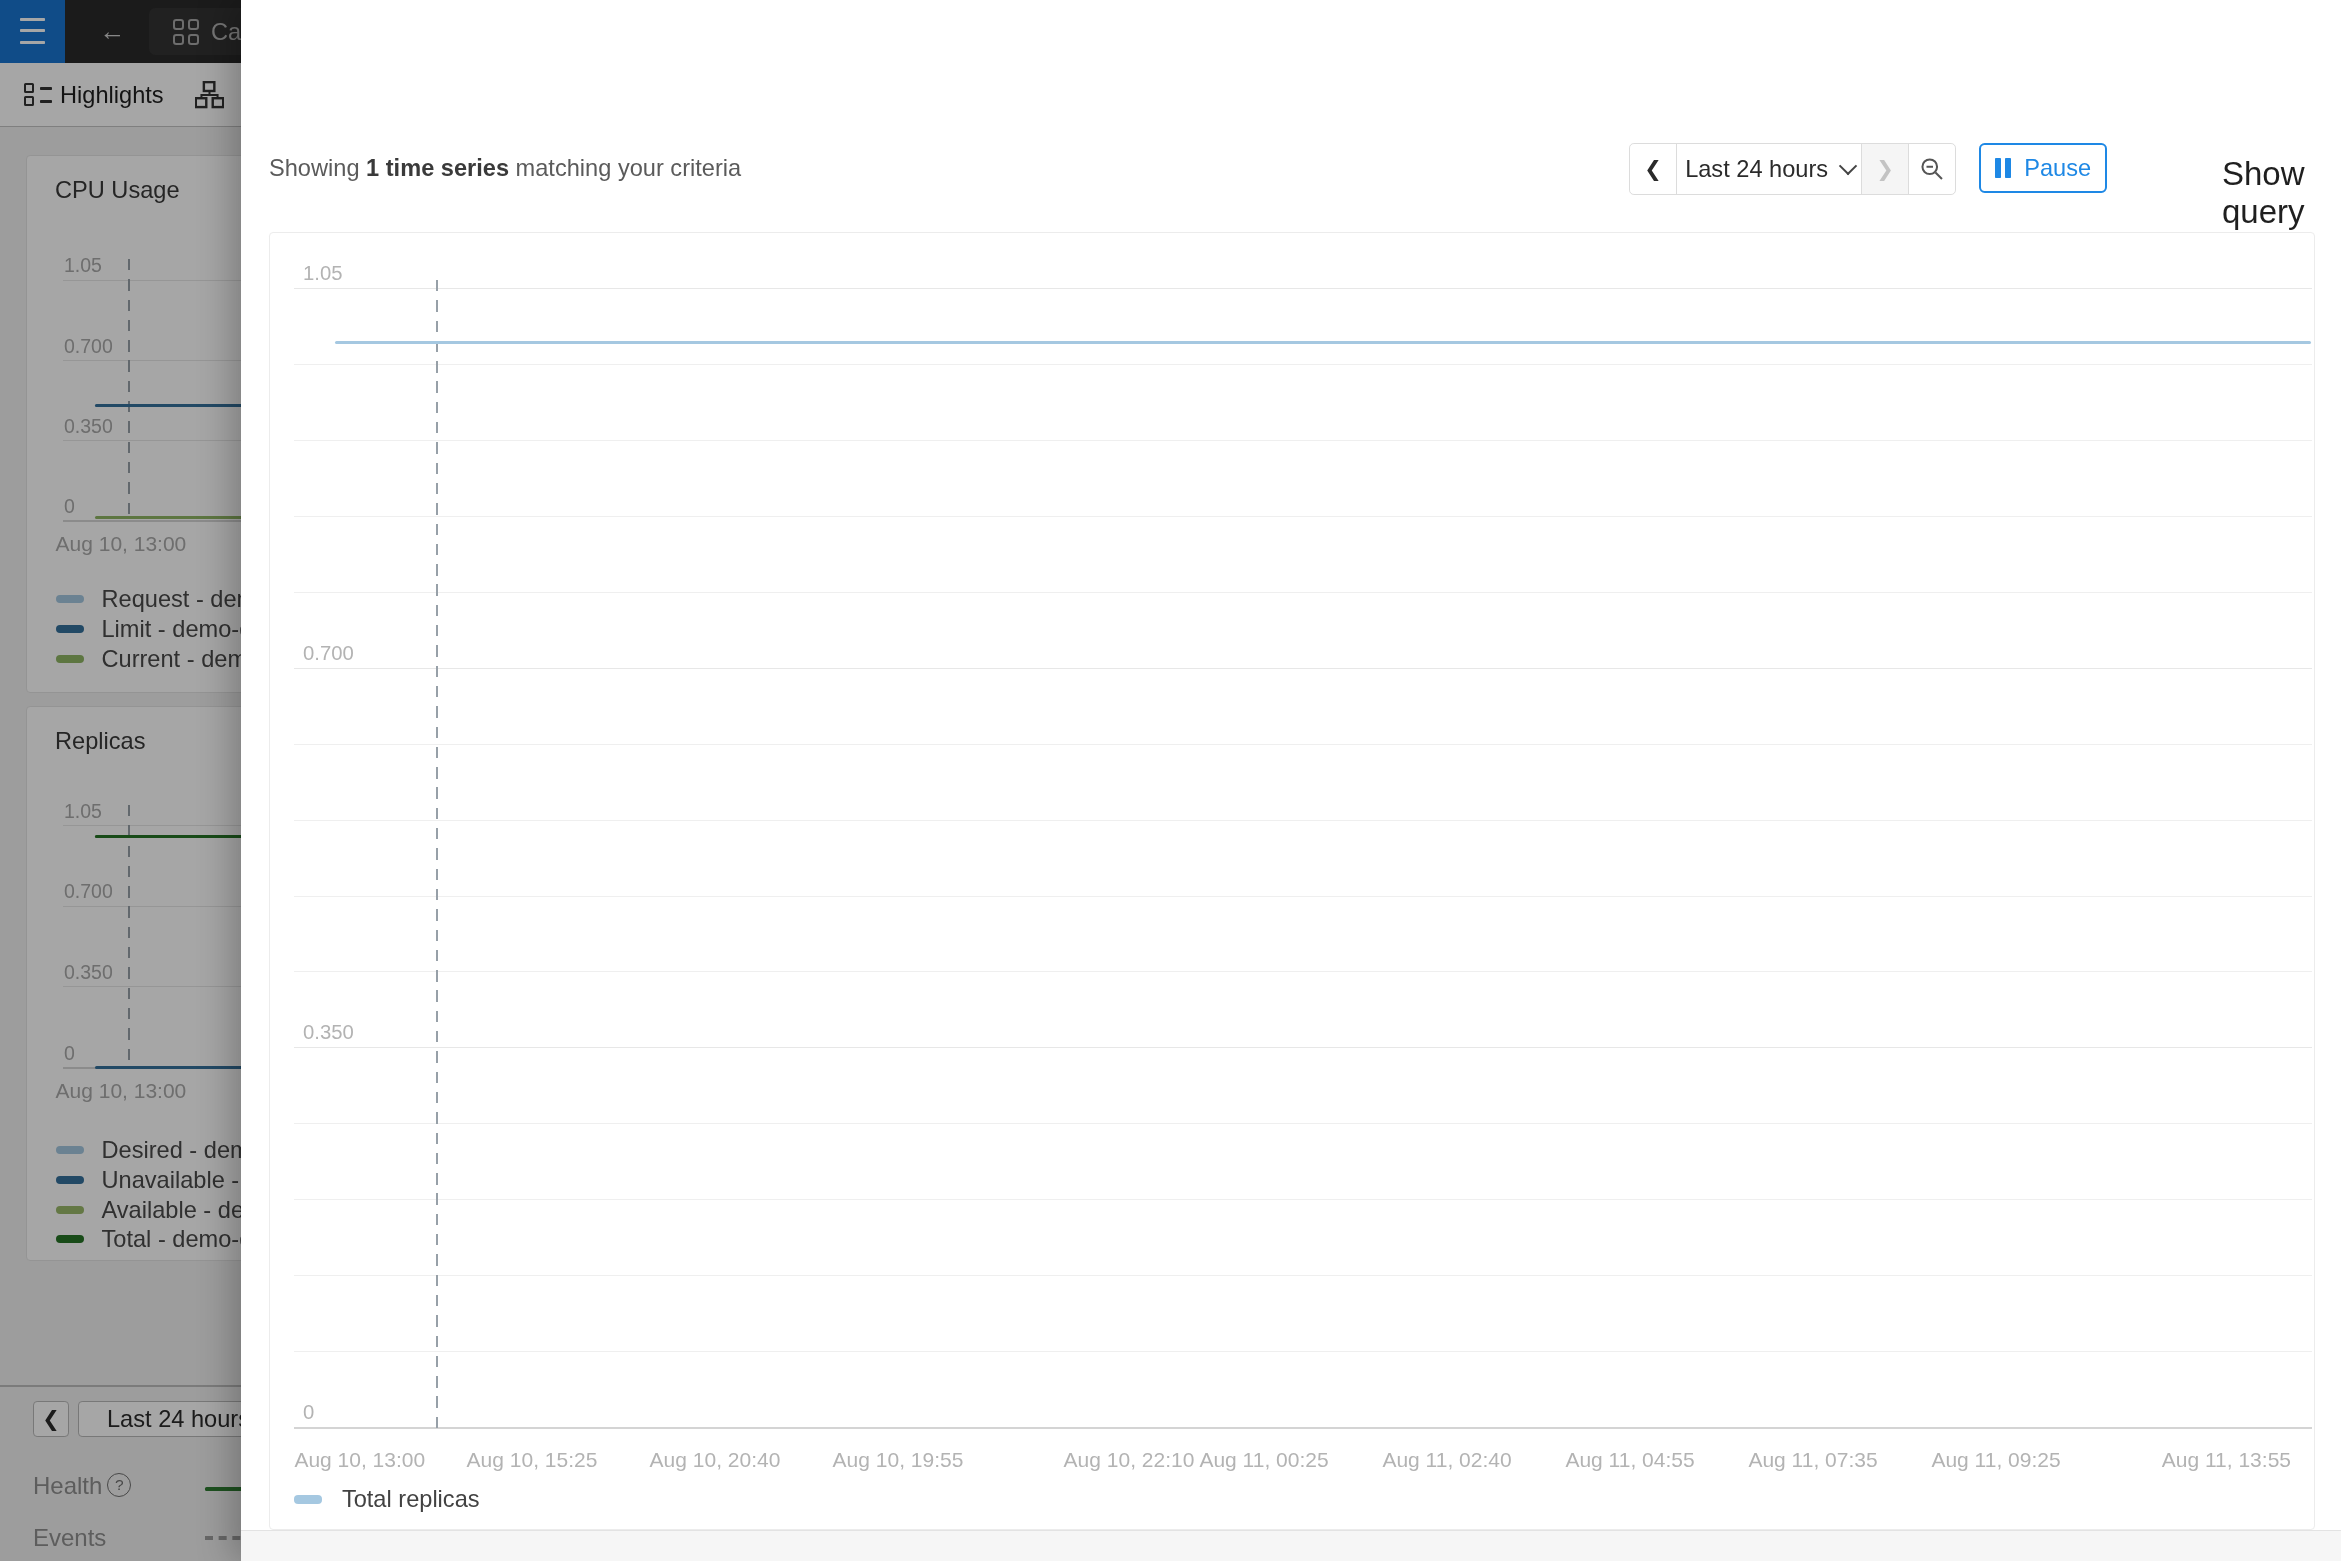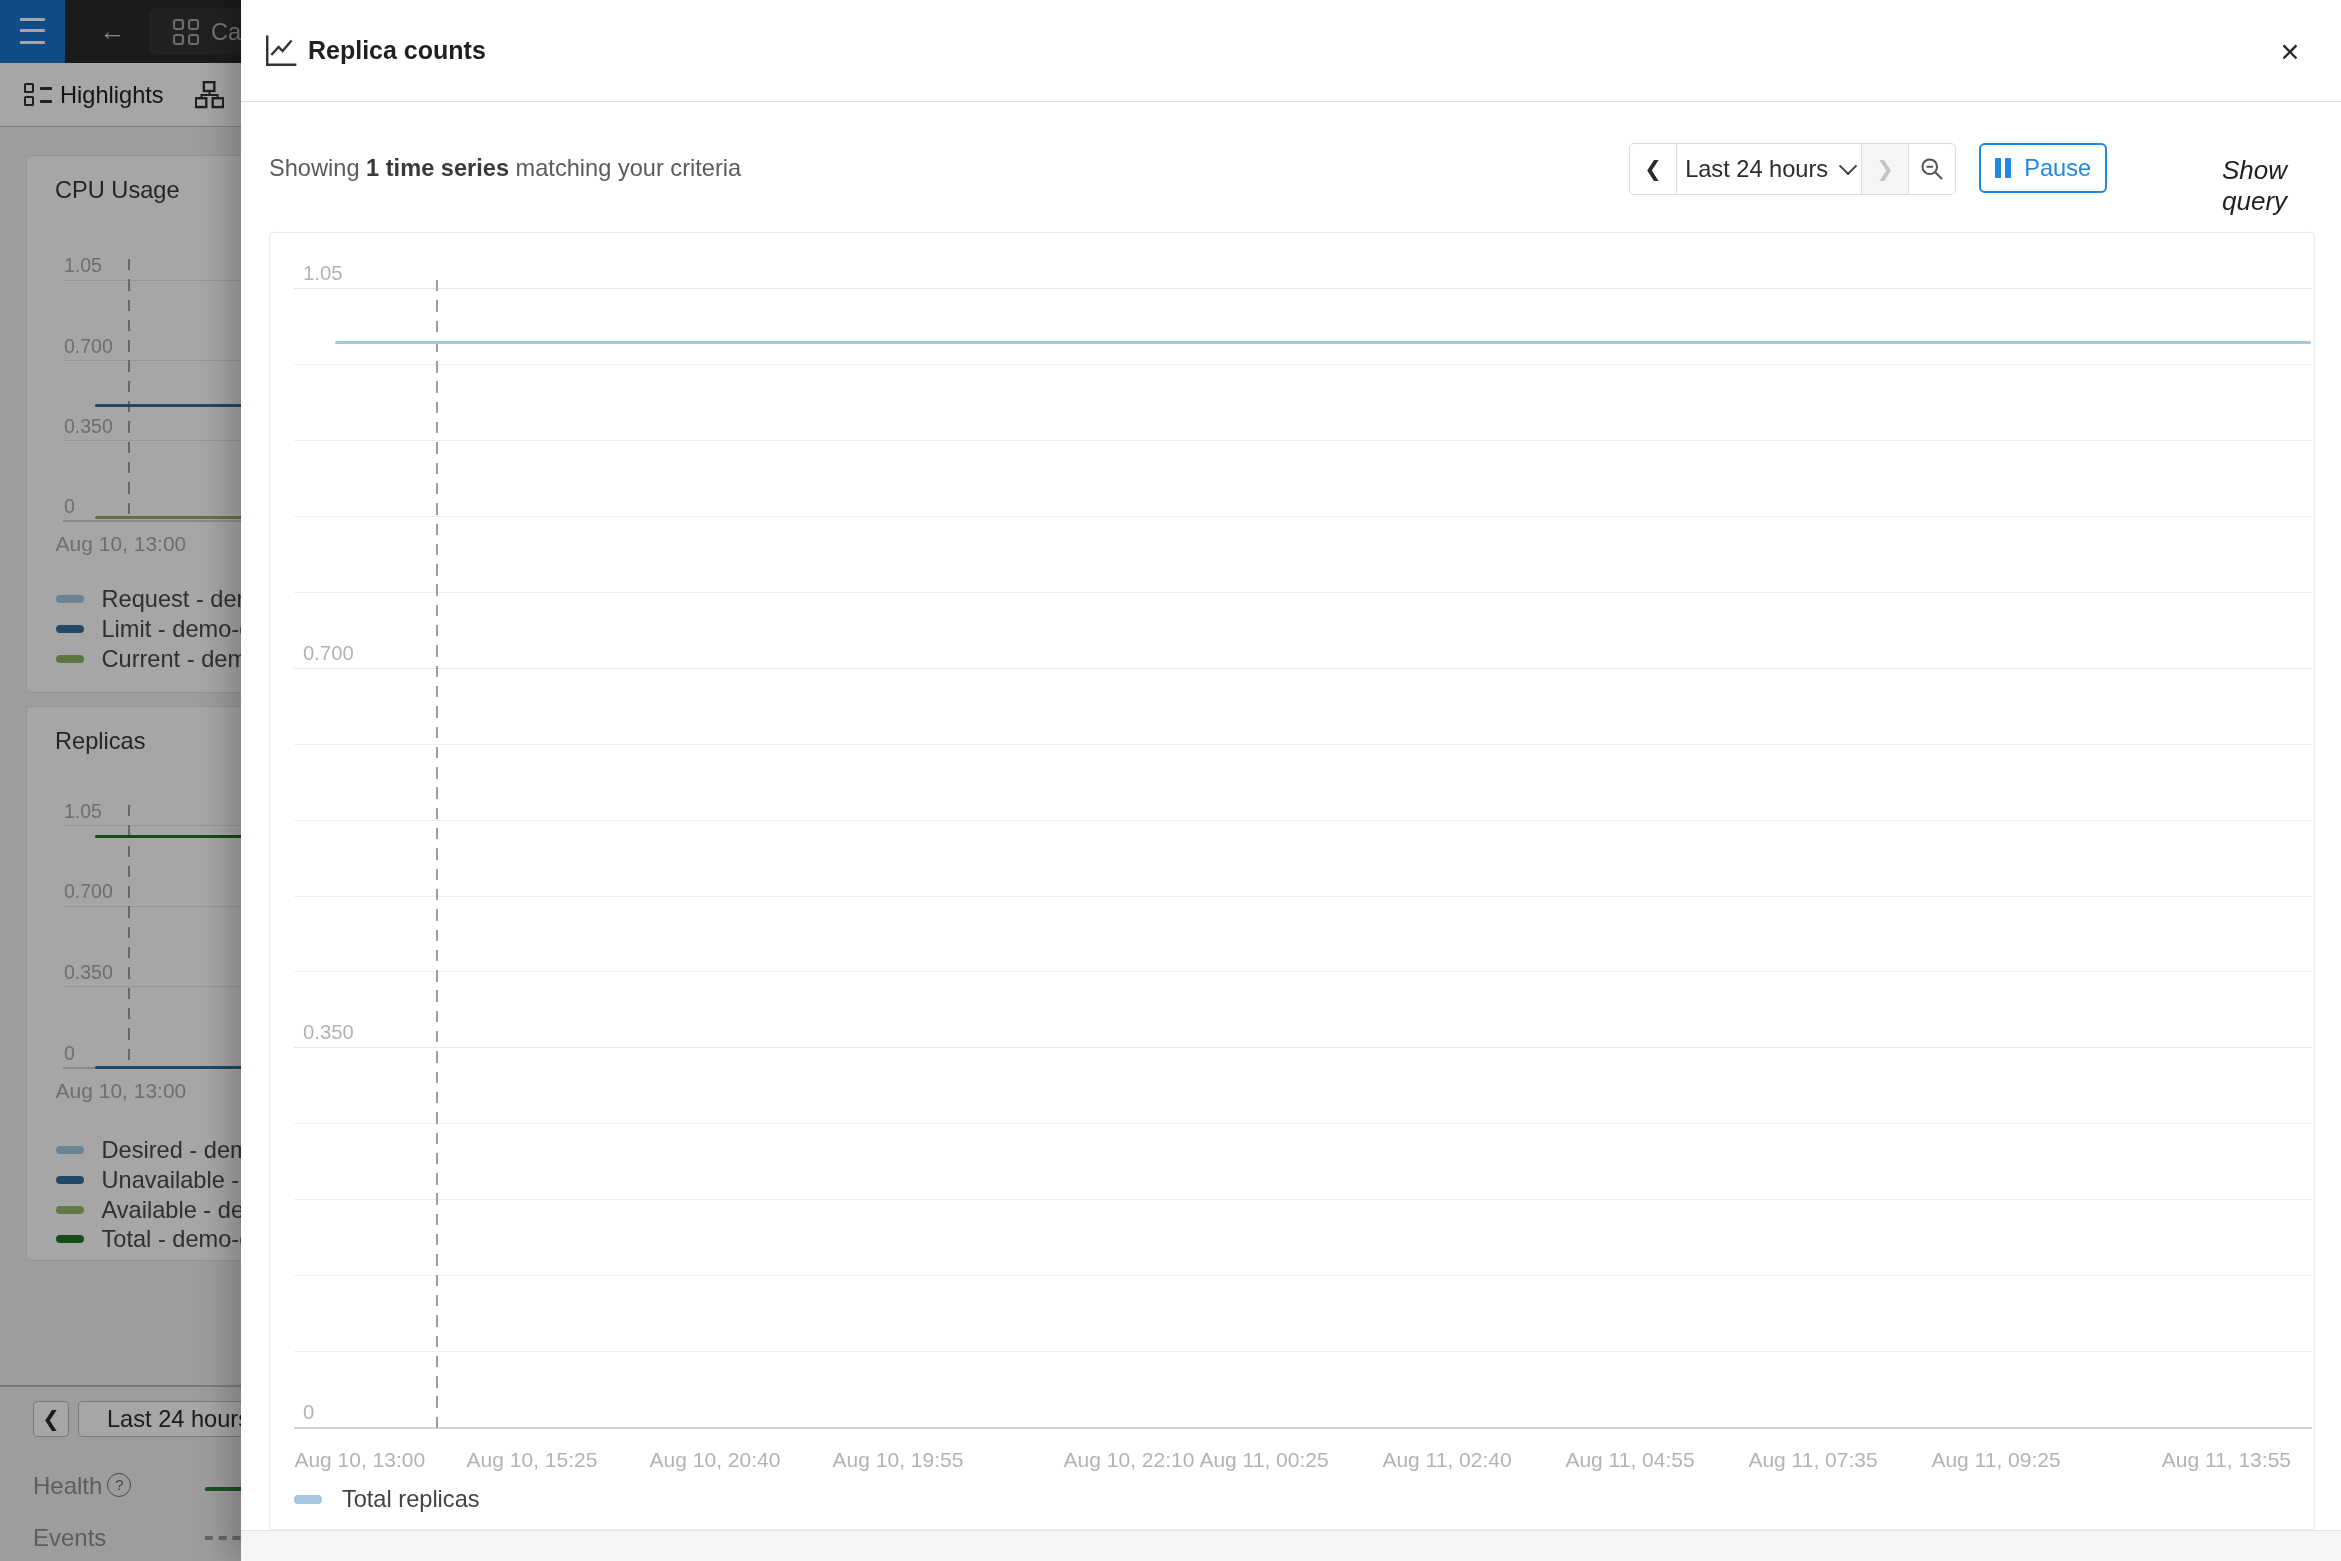--- a/index.html
+++ b/index.html
@@ -65,21 +65,21 @@
   .range-label{font-size:23.6px;color:#2b2b2b;margin-right:11.4px;}
   .caret-down{width:11.4px;height:11.4px;border-right:2.4px solid #444;border-bottom:2.4px solid #444;transform:rotate(45deg) translateY(-3.3px);}
   .ctl.disabled{background:#f5f5f5;cursor:default;}
   .ctl.disabled .chev{color:#c3c3c3;}
 
   .pause-btn{position:absolute;left:1738px;top:143px;width:128px;height:50px;border:2.4px solid #1e88e5;border-radius:5.7px;
              box-sizing:border-box;display:flex;align-items:center;justify-content:center;background:#fff;cursor:pointer;}
   .pause-icon{display:inline-flex;gap:4.9px;margin-right:13px;}
   .pause-icon i{width:5.7px;height:19.5px;background:#1e88e5;border-radius:0.8px;}
   .pause-label{font-size:23.6px;color:#1e88e5;}
-  .showq-label{position:absolute;left:1981px;top:155px;font-size:26px;color:#1f1f1f;font-style:italic;}
+  .showq-label{position:absolute;left:1981px;top:155px;font-size:33px;color:#1f1f1f;}
 
   .chart-card{position:absolute;left:28px;top:232px;width:2046px;height:1298px;border:0.8px solid #ececec;border-radius:4.1px;
               box-sizing:border-box;background:#fff;}
   .main-gline{position:absolute;left:24.4px;right:1.6px;height:0.8px;background:#efefef;}
   .main-gline.major{background:#e7e7e7;}
   .main-gline.axis{height:1.6px;background:#d4d4d4;}
   .main-ylab{position:absolute;left:33px;font-size:20.3px;color:#b3b3b3;}
   .main-series{position:absolute;height:3.3px;border-radius:1.6px;}
   .main-xtick{position:absolute;top:1215px;font-size:21px;color:#b3b3b3;white-space:nowrap;}
   .main-legend{position:absolute;left:24.4px;top:1252px;height:29px;display:flex;align-items:center;cursor:pointer;}
@@ -206,30 +206,20 @@
     <span class="help-circle" style="left:107px;top:1473px;">?</span>
     <span class="health-line" style="top:1487px;"></span>
 
     <span class="health-label" style="left:33px;top:1524px;">Events</span>
     <span class="events-dashes" style="top:1536px;"></span>
   </div>
 
   <div class="dim"></div>
 
   <div class="modal">
-    <div class="modal-header">
-      <span class="chart-line-icon">
-        <svg width="34" height="34" viewBox="0 0 42 42">
-          <path d="M4 2 v36 h36" fill="none" stroke="#333" stroke-width="3"></path>
-          <path d="M9 26 l9-10 5 5 11-13" fill="none" stroke="#333" stroke-width="3"></path>
-        </svg>
-      </span>
-      <span class="modal-title">Replica counts</span>
-      <div class="close-btn">✕</div>
-    </div>
 
     <div class="summary">
       <span>Showing </span><b>1 time series</b><span> matching your criteria</span>
     </div>
 
     <div class="ctl-group">
       <div class="ctl" style="width:46px;">
         <span class="chev">❮</span>
       </div>
       <div class="ctl" style="width:185px;">

